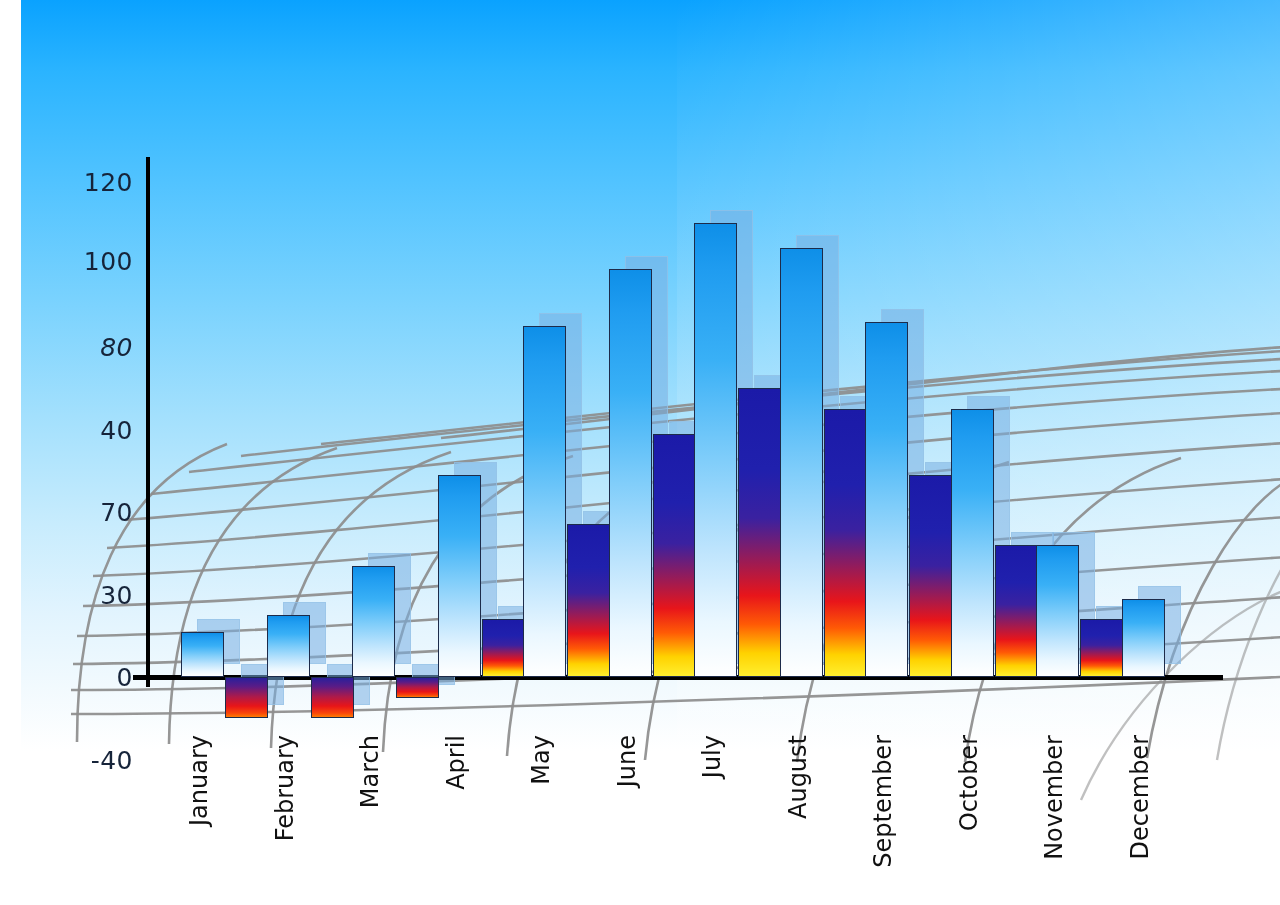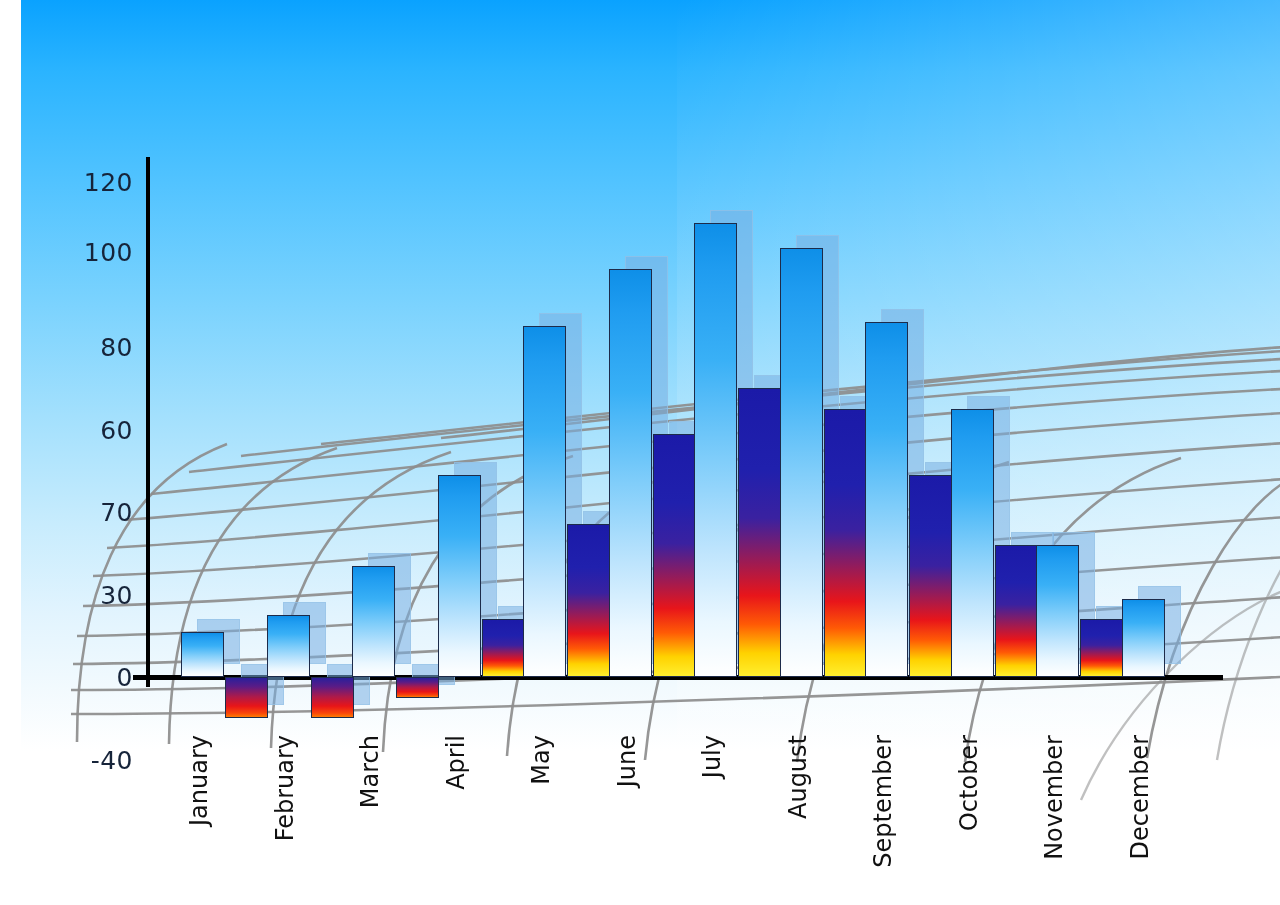--- a/index.html
+++ b/index.html
@@ -116,23 +116,23 @@
       <path d="M1196,760 C 1214,652 1258,566 1280,540"></path>
       <path d="M1060,800 C 1104,700 1196,612 1280,584"></path>
     </g>
   </svg>
 
   <div class="plot">
     <div class="axis-y"></div>
     <div class="axis-x"></div>
     <div class="ytick-wrap">
         <div class="ytick" style="top: 182px;">120</div>
-        <div class="ytick" style="top: 252px;">100</div>
-        <div class="ytick" style="top: 347px;">80</div>
-        <div class="ytick" style="top: 429.5px;">60</div>
+        <div class="ytick" style="top: 261px;">100</div>
+        <div class="ytick" style="top: 347px; font-style: italic;">80</div>
+        <div class="ytick" style="top: 429.5px;">40</div>
         <div class="ytick" style="top: 512px;">70</div>
         <div class="ytick" style="top: 594.5px;">30</div>
         <div class="ytick" style="top: 677px;">0</div>
         <div class="ytick" style="top: 759.5px;">-40</div>
       </div>
     <div id="bars">
         <div style="position: absolute; left: 0px; top: 0px; width: 1280px; height: 905px;">
           <div class="bar" style="left: 160px; width: 43px; bottom: 0px; height: 905px;">
             <div class="shadowbar" style="left: 16px; width: 43px; top: 618.625px; height: 45.375px; bottom: auto;"></div>
             <div class="front s1" style="top: 631.625px; height: 45.375px; bottom: auto;"></div>

